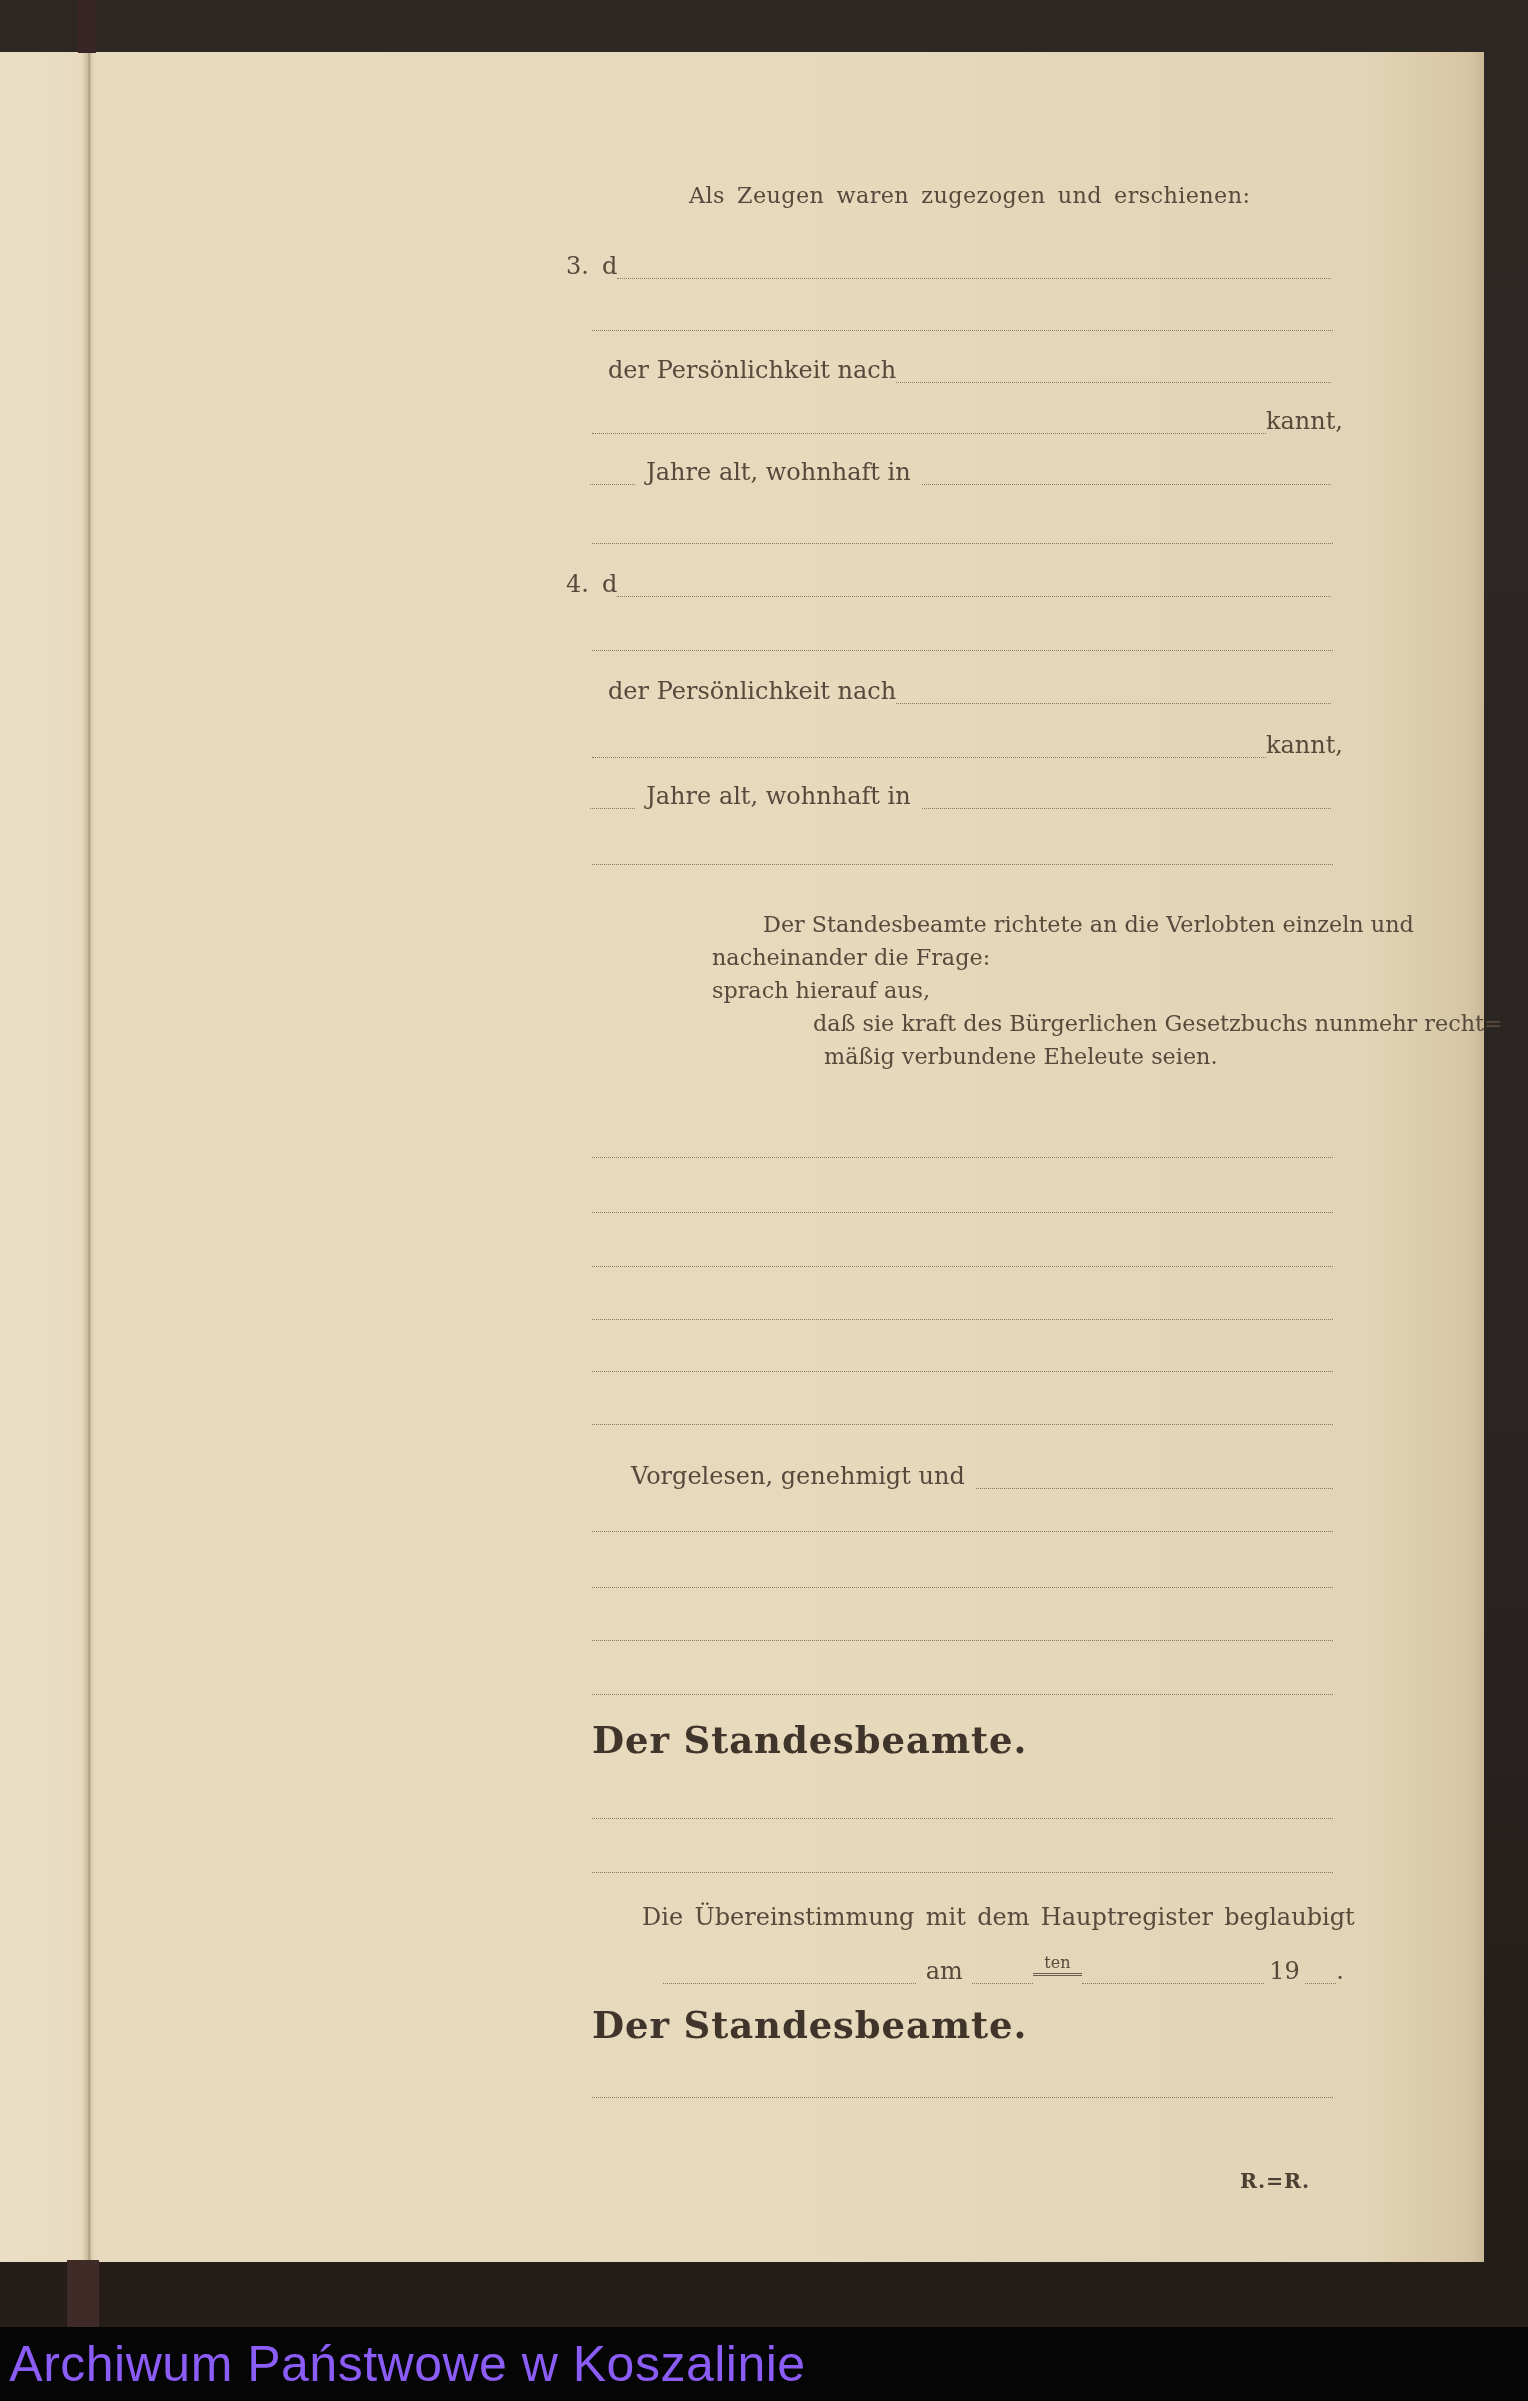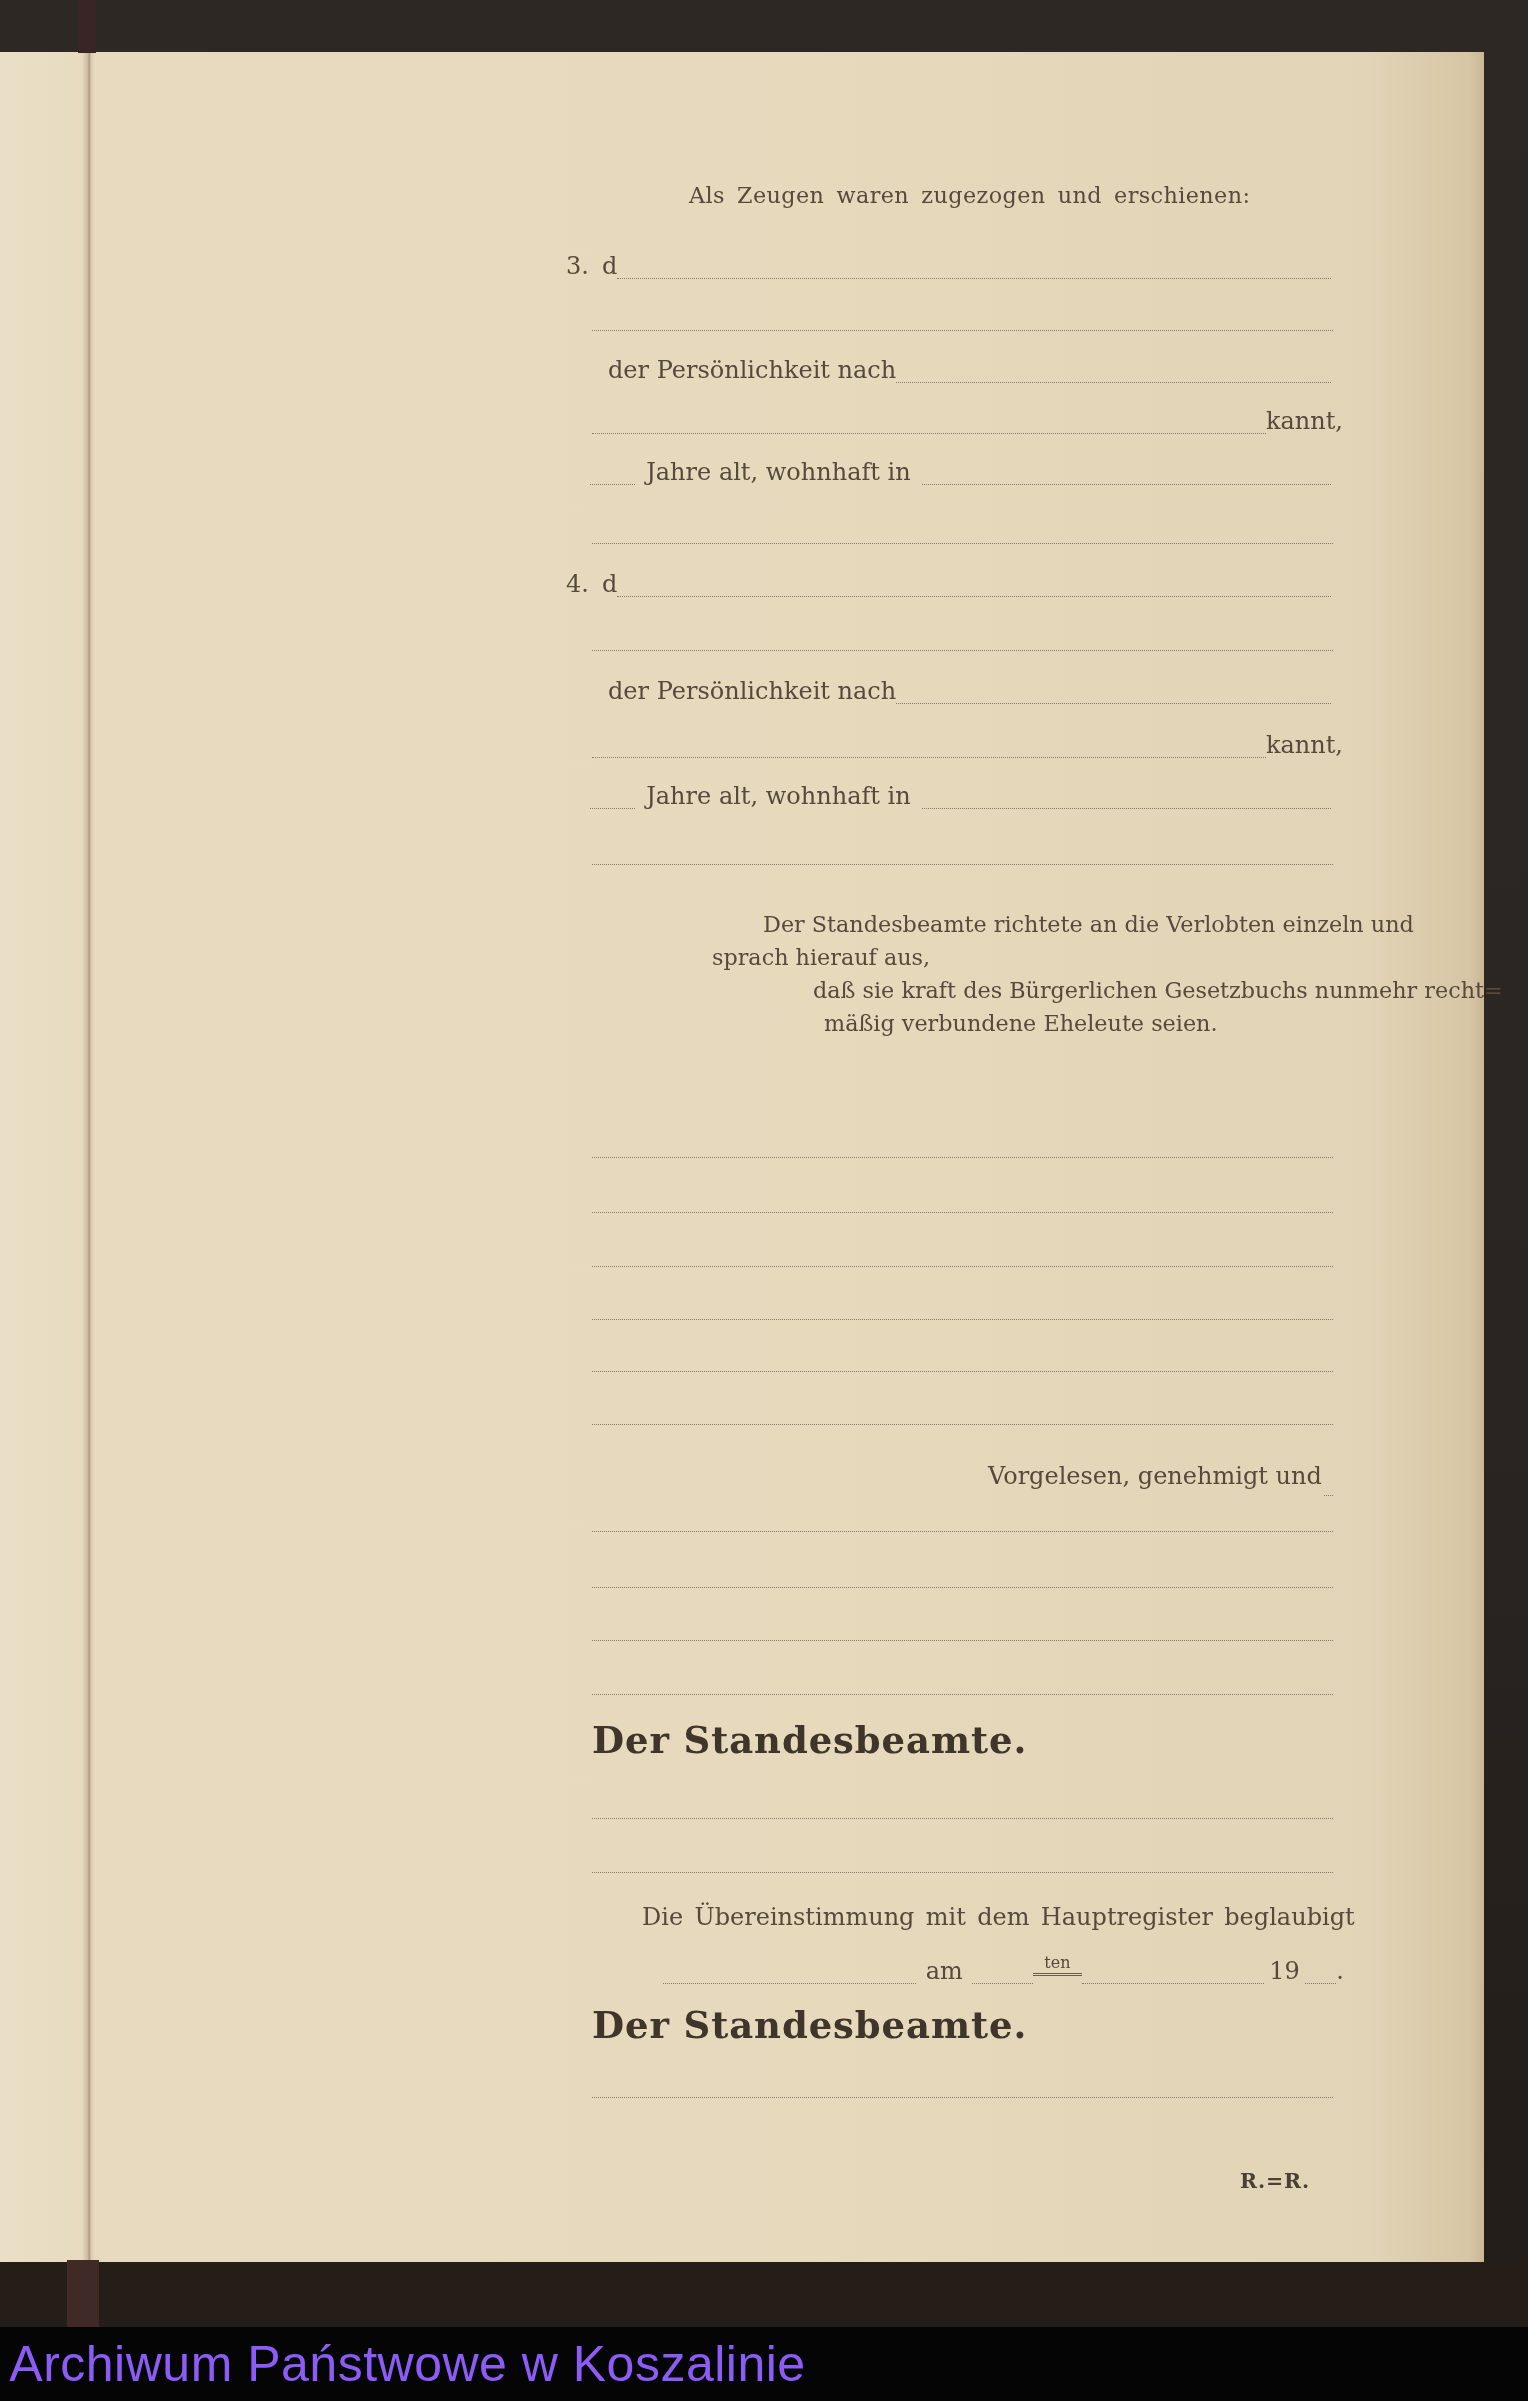--- a/index.html
+++ b/index.html
@@ -90,33 +90,34 @@
   </div>
   <div class="row" style="left:590px;right:197px;top:778px;">
     <span class="fill short"></span>
     <span class="txt" style="padding:0 11.2px;">Jahre alt, wohnhaft in</span>
     <span class="fill"></span>
   </div>
   <div class="dotline" style="top:864px;"></div>
 
   <div class="para">
     <div class="l ind1">Der Standesbeamte richtete an die Verlobten einzeln und</div>
+    <div class="l">nacheinander die Frage:</div>
     <div class="l">sprach hierauf aus,</div>
     <div class="l ind2">daß sie kraft des Bürgerlichen Gesetzbuchs nunmehr recht=</div>
     <div class="l ind3">mäßig verbundene Eheleute seien.</div>
   </div>
 
   <div class="dotline" style="top:1157px;"></div>
   <div class="dotline" style="top:1212px;"></div>
   <div class="dotline" style="top:1266px;"></div>
   <div class="dotline" style="top:1319px;"></div>
   <div class="dotline" style="top:1371px;"></div>
   <div class="dotline" style="top:1424px;"></div>
 
-  <div class="row" style="left:631px;right:195px;top:1458px;flex-direction:column;">
+  <div class="row" style="left:631px;right:195px;top:1458px;">
     <span class="txt" style="padding-right:11.2px;">Vorgelesen, genehmigt und</span>
     <span class="fill"></span>
   </div>
   <div class="dotline" style="top:1531px;"></div>
   <div class="dotline" style="top:1587px;"></div>
   <div class="dotline" style="top:1640px;"></div>
   <div class="dotline" style="top:1694px;"></div>
 
   <div class="registrar" style="top:1718px;">Der Standesbeamte.</div>
   <div class="dotline" style="top:1818px;"></div>

